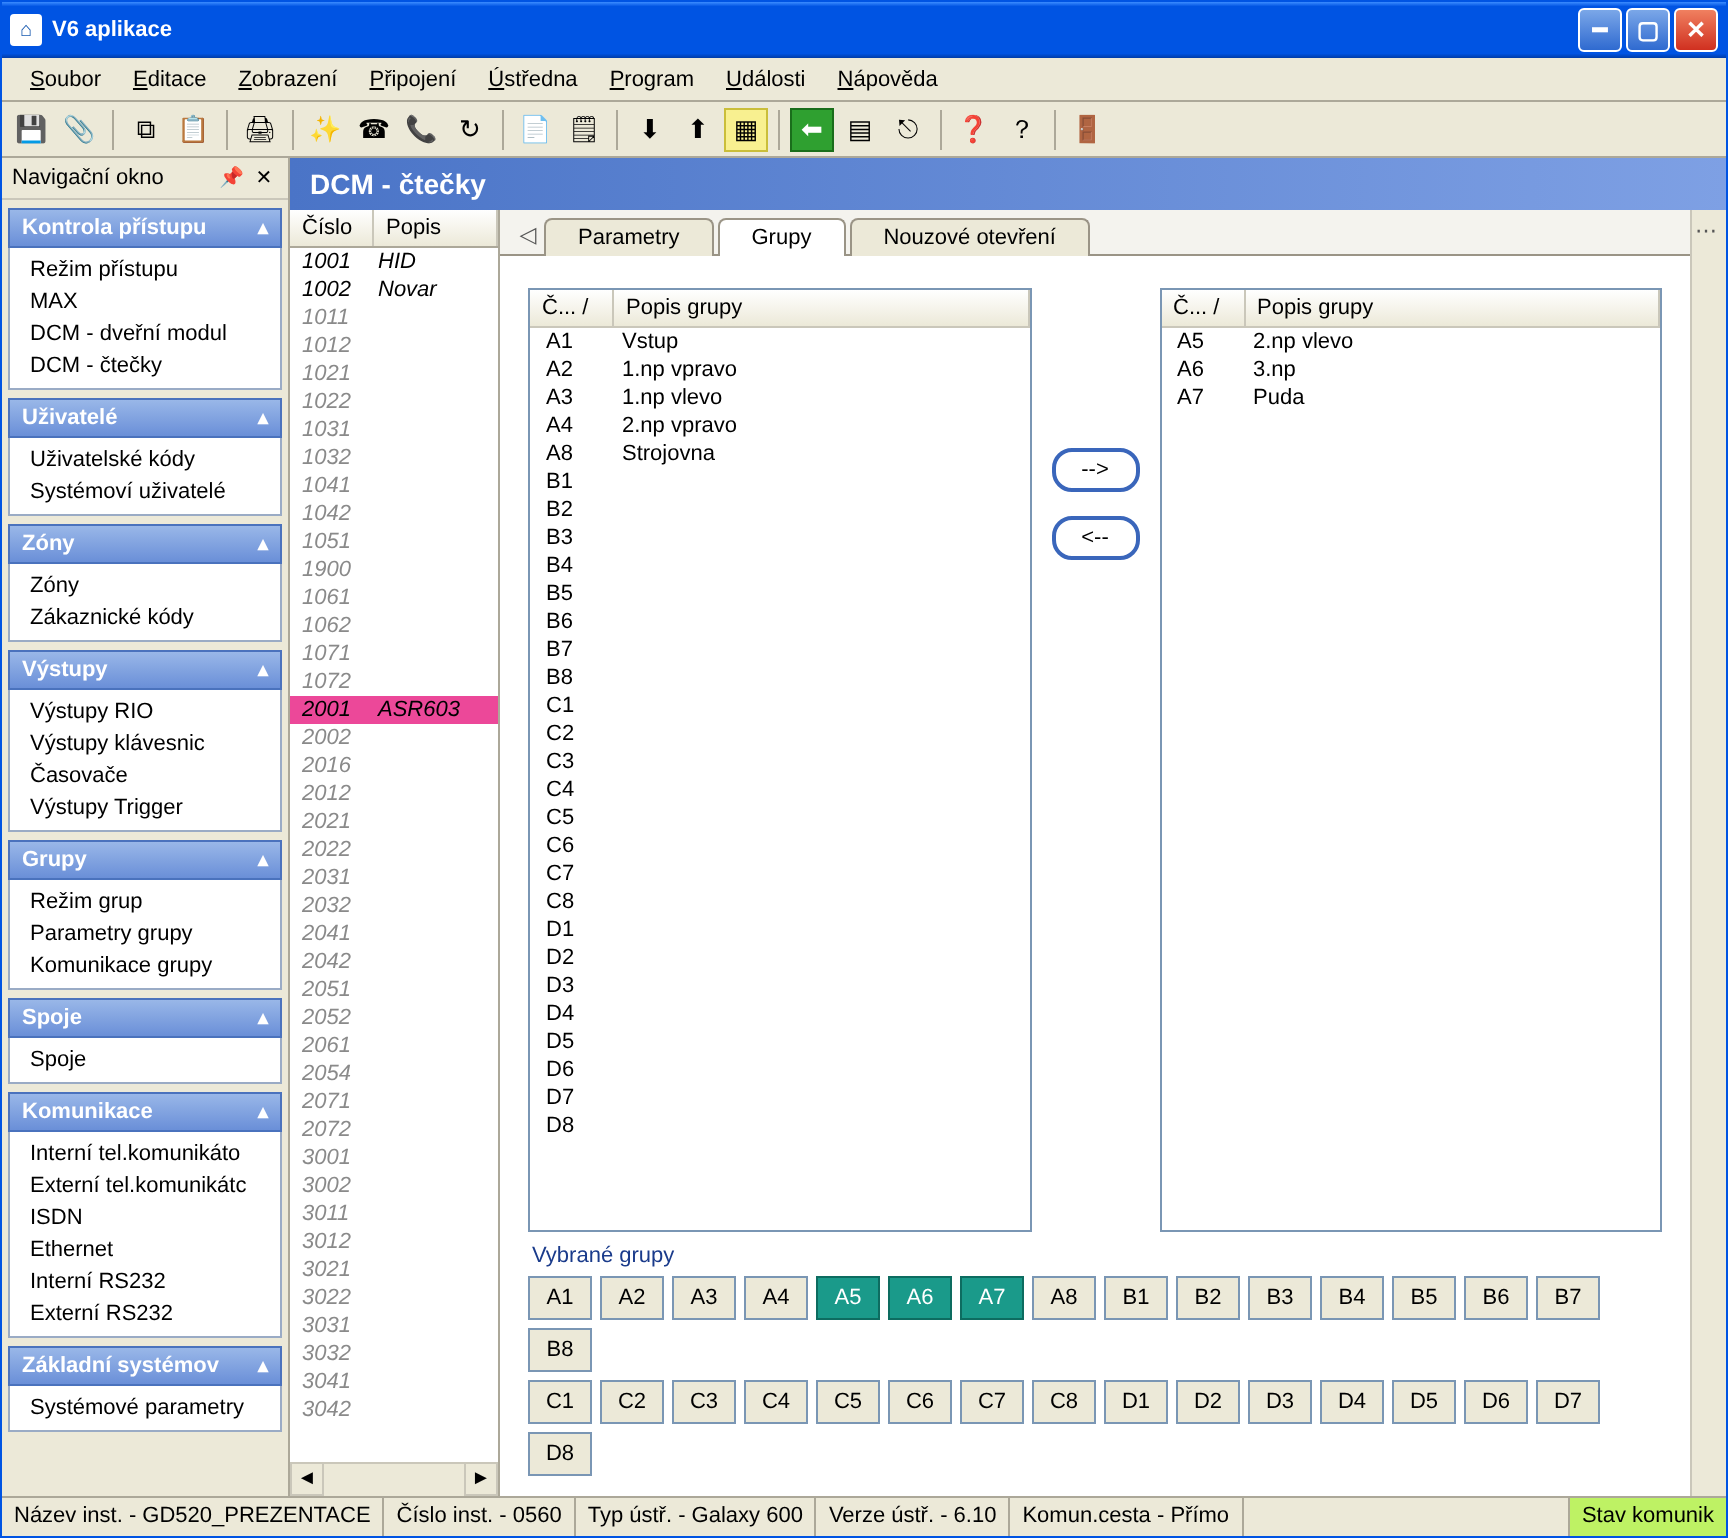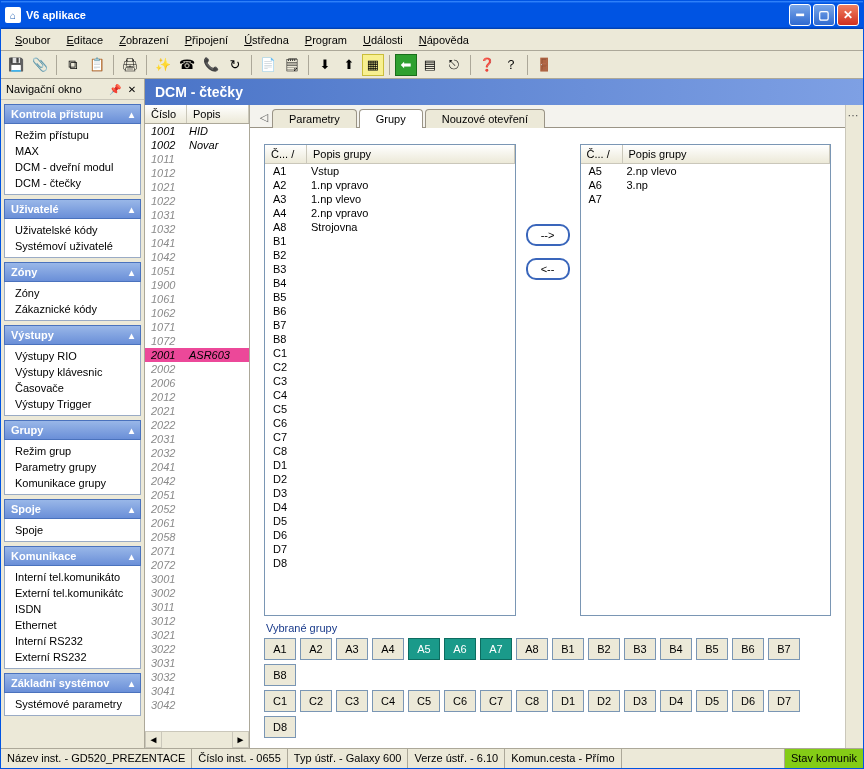--- a/index.html
+++ b/index.html
@@ -201,21 +201,21 @@
   
   .statusbar {
     height: 20px;
     background:#ece9d8;
     border-top:1px solid #aca899;
     display:flex;
     font-size:11px;
   }
   .statusbar .cell { padding:3px 6px; border-right:1px solid #aca899; white-space:nowrap;}
   .statusbar .fill{flex:1;}
-  .statusbar .ok { background:#84cc16; color:#000; font-weight:normal; padding:3px 6px;}
+  .statusbar .ok { background:#bef264; color:#000; font-weight:normal; padding:3px 6px;}
   
   ::-webkit-scrollbar { width:16px; height:16px; }
   ::-webkit-scrollbar-track { background:#ece9d8; }
   ::-webkit-scrollbar-thumb { background:#c1d2ee; border:1px solid #8aa6d2;}
 </style>
 </head>
 <body>
 
 <div class="titlebar">
   <span class="app-icon">⌂</span>
@@ -453,21 +453,21 @@
             </div>
             <div class="listrow sel">
               <div class="c1">2001</div>
               <div class="c2">ASR603</div>
             </div>
             <div class="listrow dim">
               <div class="c1">2002</div>
               <div class="c2"></div>
             </div>
             <div class="listrow dim">
-              <div class="c1">2006</div>
+              <div class="c1">2016</div>
               <div class="c2"></div>
             </div>
             <div class="listrow dim">
               <div class="c1">2012</div>
               <div class="c2"></div>
             </div>
             <div class="listrow dim">
               <div class="c1">2021</div>
               <div class="c2"></div>
             </div>
@@ -497,21 +497,21 @@
             </div>
             <div class="listrow dim">
               <div class="c1">2052</div>
               <div class="c2"></div>
             </div>
             <div class="listrow dim">
               <div class="c1">2061</div>
               <div class="c2"></div>
             </div>
             <div class="listrow dim">
-              <div class="c1">2058</div>
+              <div class="c1">2054</div>
               <div class="c2"></div>
             </div>
             <div class="listrow dim">
               <div class="c1">2071</div>
               <div class="c2"></div>
             </div>
             <div class="listrow dim">
               <div class="c1">2072</div>
               <div class="c2"></div>
             </div>
@@ -715,20 +715,21 @@
                     <div class="lvrow">
                       <div class="lv1">A5</div>
                       <div class="lv2">2.np vlevo</div>
                     </div>
                     <div class="lvrow">
                       <div class="lv1">A6</div>
                       <div class="lv2">3.np</div>
                     </div>
                     <div class="lvrow">
                       <div class="lv1">A7</div>
+                      <div class="lv2">Puda</div>
                     </div>
                   </div>
               </div>
             </div>
             <div class="sel-label">Vybrané grupy</div>
             <div class="chips" id="chipsA">
                 <div class="chip">A1</div>
                 <div class="chip">A2</div>
                 <div class="chip">A3</div>
                 <div class="chip">A4</div>
@@ -770,19 +771,19 @@
 
       <div class="rightgutter">
         <span class="ic">⋯</span>
       </div>
     </div>
   </div>
 </div>
 
 <div class="statusbar" id="statusbar">
     <div class="cell">Název inst.  - GD520_PREZENTACE</div>
-    <div class="cell">Číslo inst.  - 0655</div>
+    <div class="cell">Číslo inst.  - 0560</div>
     <div class="cell">Typ ústř.  - Galaxy 600</div>
     <div class="cell">Verze ústř.  - 6.10</div>
     <div class="cell">Komun.cesta  - Přímo</div>
     <div class="cell fill"></div>
     <div class="ok">Stav komunik</div>
   </div>
 
 </body></html>

